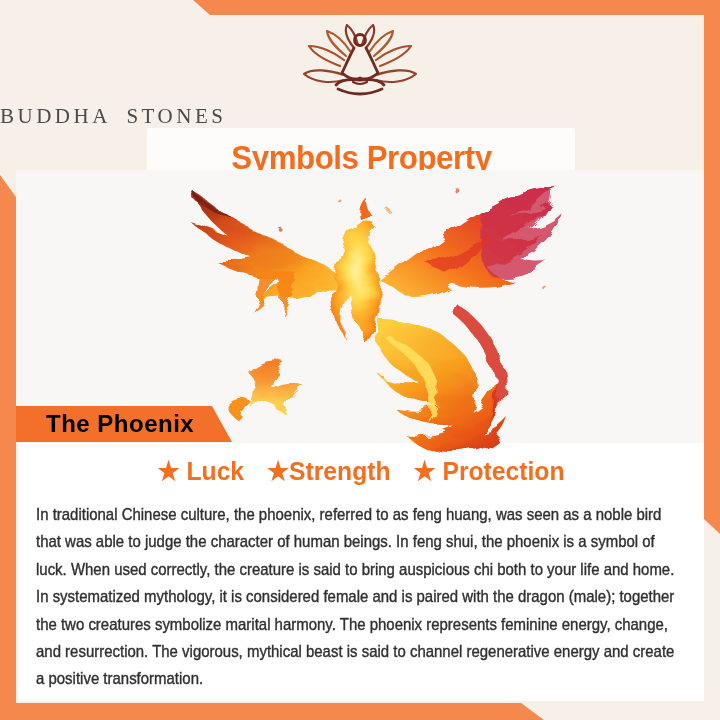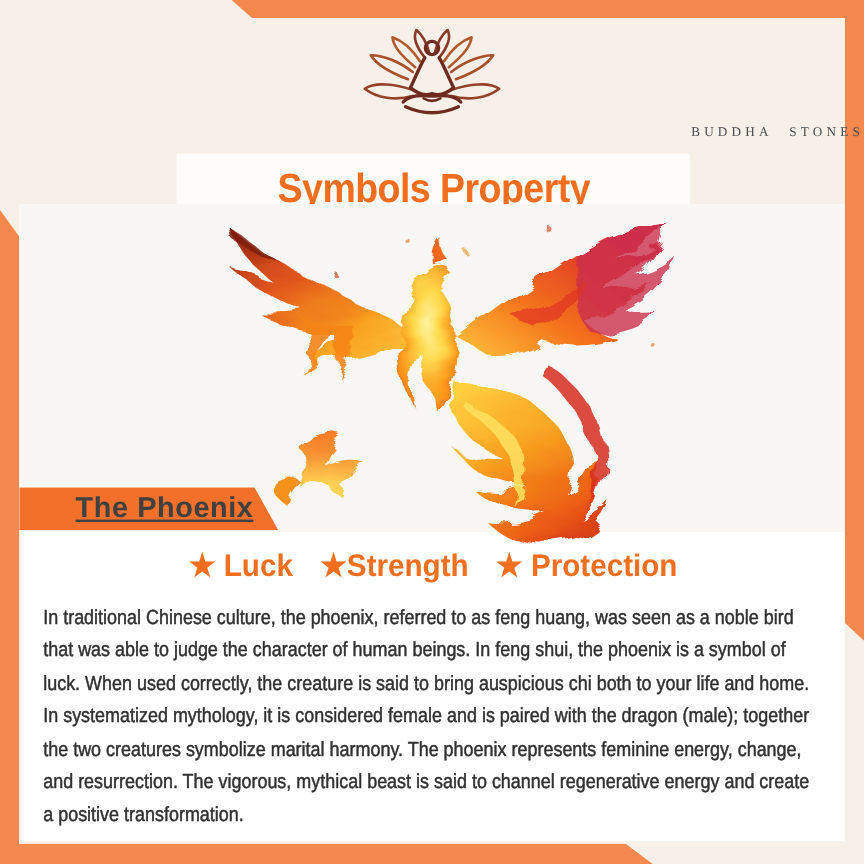--- a/index.html
+++ b/index.html
@@ -12,39 +12,39 @@
     clip-path:polygon(0 0,527px 0,527px 15px,17px 15px);}
   .band-right{left:704px;top:0;width:16px;height:534px;
     clip-path:polygon(0 0,16px 0,16px 534px,0 519px);}
   .band-left{left:0;top:175px;width:16px;height:545px;
     clip-path:polygon(0 0,16px 22px,16px 545px,0 545px);}
   .band-bottom{left:0;top:703px;width:544px;height:17px;
     clip-path:polygon(0 0,521px 0,544px 17px,0 17px);}
 
   
   .logo{position:absolute;left:292px;top:24px;width:136px;height:82px;}
-  .brand-name{position:absolute;left:0;top:104px;width:720px;text-align:right;
-    font-family:"Liberation Serif",serif;font-size:11px;letter-spacing:3.5px;word-spacing:8px;
+  .brand-name{position:absolute;left:0;top:104px;width:720px;text-align:left;
+    font-family:"Liberation Serif",serif;font-size:21px;letter-spacing:3.5px;word-spacing:8px;
     color:#4a4a4e;}
 
   
   .title-banner{position:absolute;left:147px;top:128px;width:428px;height:49px;
     background:#fdfcfb;border-radius:2px;display:flex;align-items:flex-end;justify-content:center;}
   .page-title{font-size:34px;font-weight:bold;color:#f26e1e;letter-spacing:-0.5px;
     transform:scaleX(0.92);white-space:nowrap;}
 
   
   .phoenix-section{position:absolute;left:16px;top:170px;width:688px;height:273px;background:#f8f7f5;}
   .phoenix-image{position:absolute;left:130px;top:172px;width:460px;height:284px;z-index:5;}
 
   
   .ribbon{position:absolute;left:16px;top:406px;width:216px;height:36px;background:#f2702a;
     clip-path:polygon(0 0,196px 0,216px 36px,0 36px);z-index:6;}
-  .ribbon-label{display:block;padding-left:47px;line-height:36px;font-size:24px;font-weight:bold;
-    color:#404040;letter-spacing:0.5px;white-space:nowrap;text-decoration:underline;}
+  .ribbon-label{display:block;padding-left:30px;line-height:36px;font-size:24px;font-weight:bold;
+    color:#000000;letter-spacing:0.5px;white-space:nowrap;}
 
   
   .content-box{position:absolute;left:18px;top:443px;width:686px;height:258px;background:#ffffff;}
 
   .features-row{position:absolute;left:18px;top:456px;width:686px;display:flex;
     justify-content:center;gap:24px;z-index:7;transform:scaleX(0.95);}
   .feature-badge{font-size:26px;font-weight:bold;color:#f26f1f;white-space:nowrap;}
 
   .description{position:absolute;left:36px;top:501px;z-index:7;transform:scaleX(0.88);
     transform-origin:0 0;}

